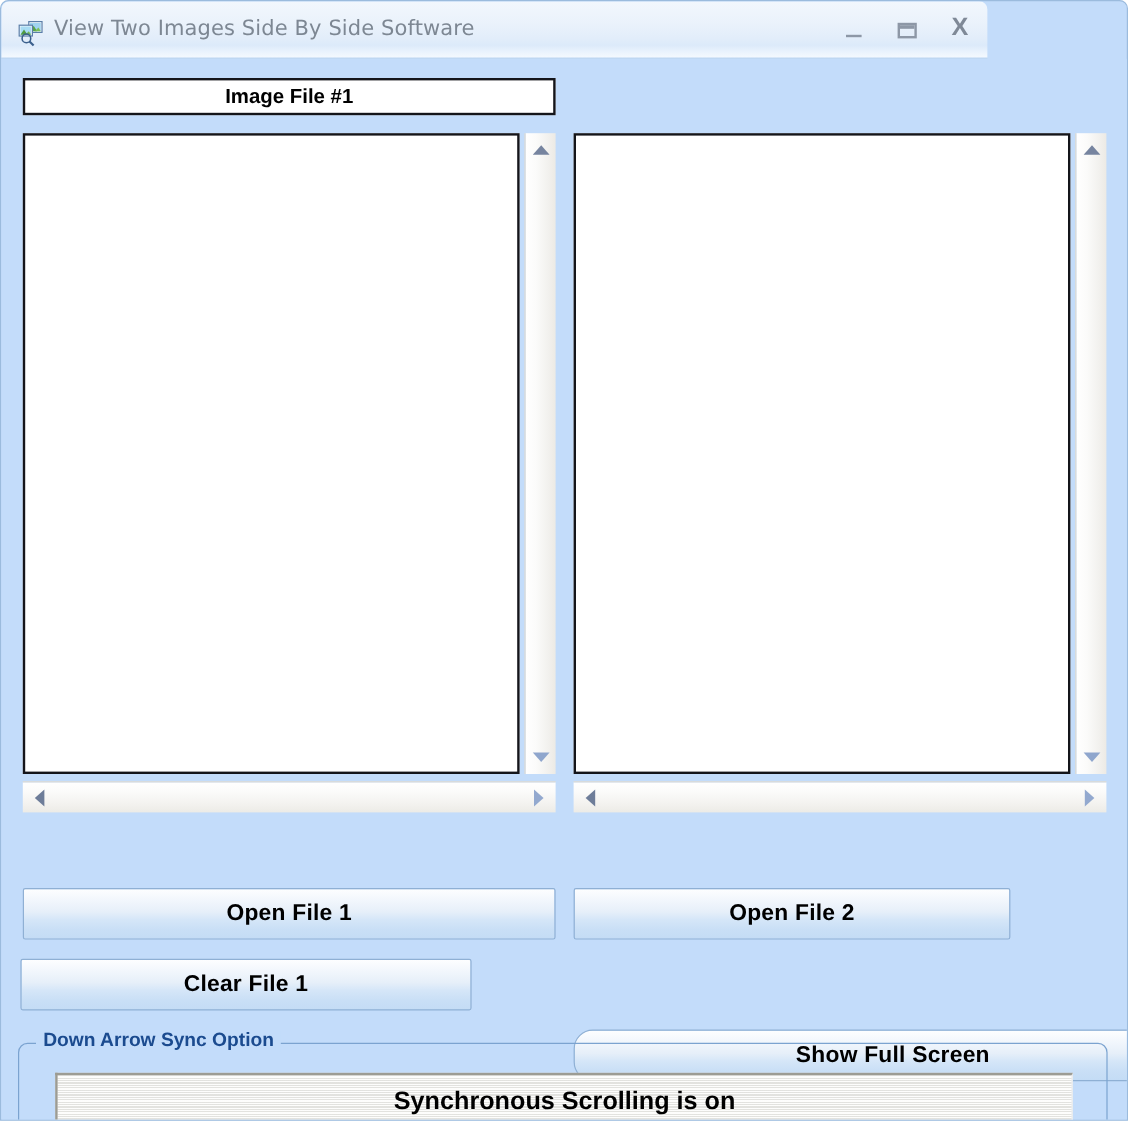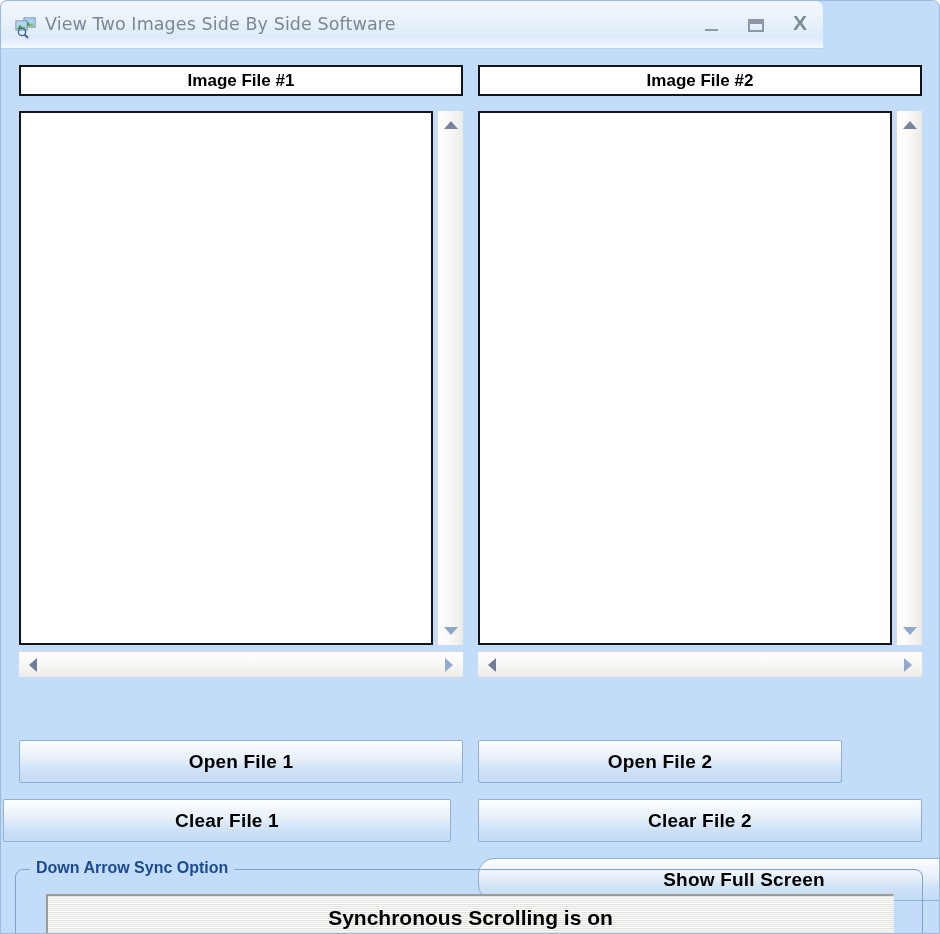--- a/index.html
+++ b/index.html
@@ -212,21 +212,21 @@
     font-size: 19px;
     font-weight: bold;
     color: #000000;
     cursor: default;
     font-family: "Liberation Sans", sans-serif;
     letter-spacing: 0.2px;
     margin-top: 48px;
   }
   #btn-open1  { left: 18px;  top: 643px; width: 444px; }
   #btn-open2  { left: 477px; top: 643px; width: 364px; }
-  #btn-clear1 { left: 2px;  top: 702px; width: 448px; }
+  #btn-clear1 { left: 16px;  top: 702px; width: 376px; }
   #btn-clear2 { left: 477px; top: 702px; width: 444px; }
   #btn-load   { left: 18px;  top: 761px; width: 444px; }
   #btn-full   { left: 477px; top: 761px; width: 532px; border-radius: 16px; }
 
   
   .groupbox {
     position: absolute;
     left: 14px;
     top: 820px;
     width: 908px;
@@ -308,21 +308,20 @@
           <span class="close-x">X</span>
         </span>
       </span>
 
     </div>
   </div>
 
   <div class="content">
 
     <div class="file-header" id="hdr1">Image File #1</div>
-    <div class="file-header" id="hdr2">Image File #2</div>
 
     <div class="panel-wrap" id="panel1">
       <div class="img-area"></div>
       <div class="vscroll">
         <span class="arrow arr-up"></span>
         <span class="arrow arr-down"></span>
       </div>
       <div class="hscroll">
         <span class="arrow arr-left"></span>
         <span class="arrow arr-right"></span>
@@ -337,21 +336,20 @@
       </div>
       <div class="hscroll">
         <span class="arrow arr-left"></span>
         <span class="arrow arr-right"></span>
       </div>
     </div>
 
     <div class="btn" id="btn-open1">Open File 1</div>
     <div class="btn" id="btn-open2">Open File 2</div>
     <div class="btn" id="btn-clear1">Clear File 1</div>
-    <div class="btn" id="btn-clear2">Clear File 2</div>
     <div class="btn" id="btn-full">Show Full Screen</div>
 
     <div class="groupbox">
       <span class="groupbox-label">Down Arrow Sync Option</span>
       <div class="combo">Synchronous Scrolling is on</div>
     </div>
 
   </div>
 </div>
 

